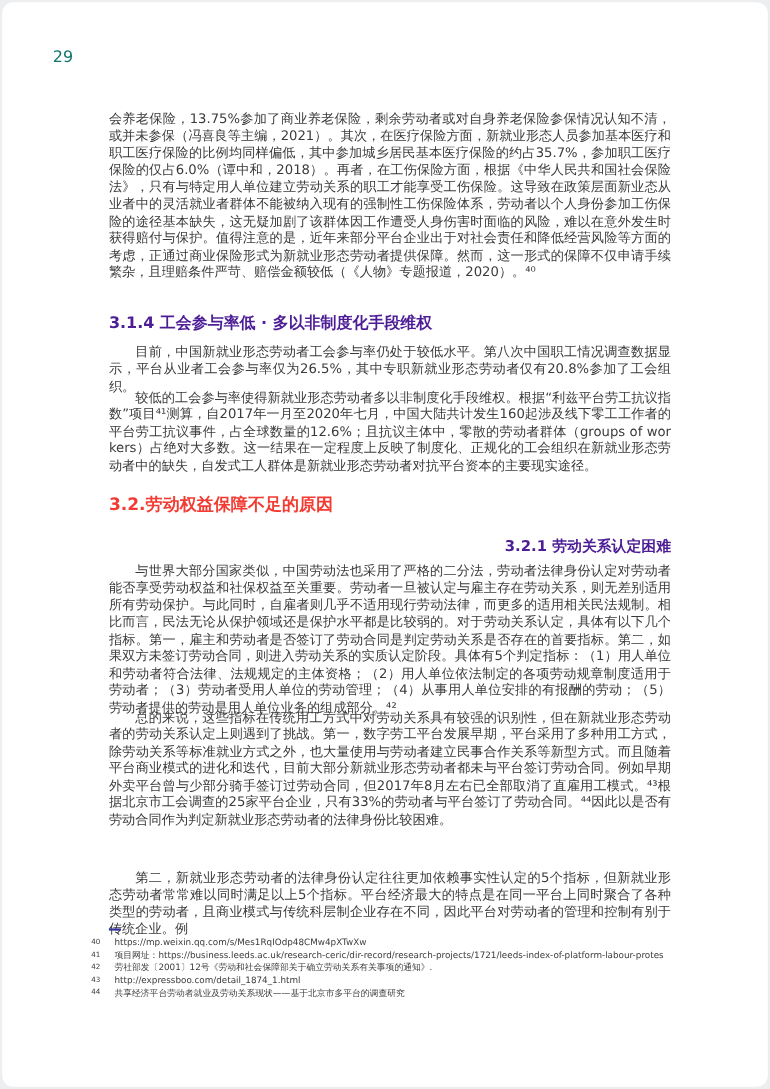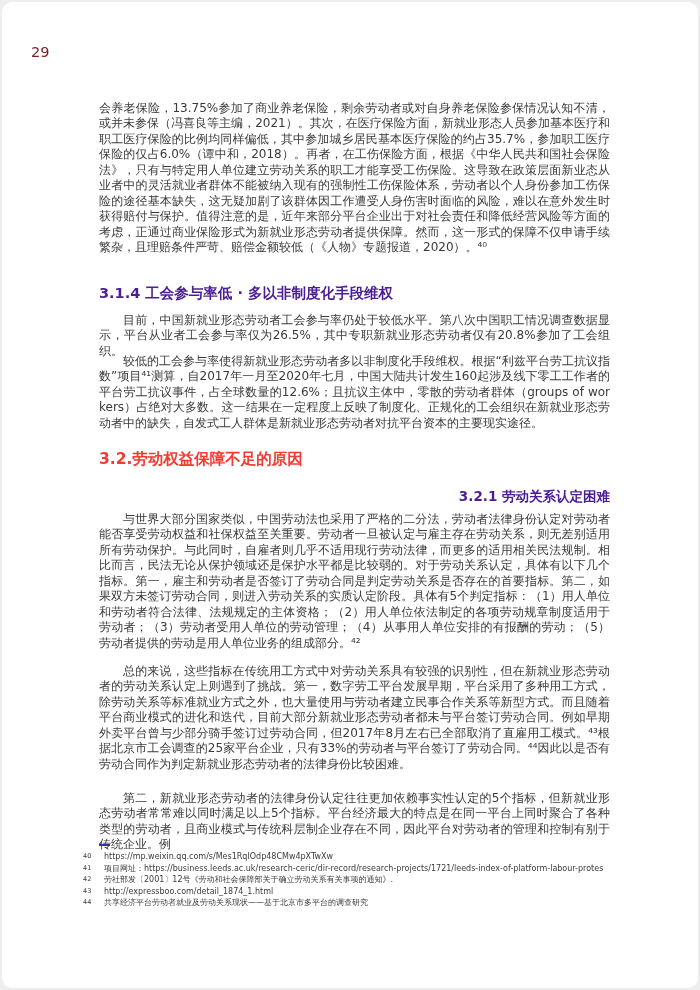--- a/index.html
+++ b/index.html
@@ -6,22 +6,22 @@
   body{
     width:700px;height:990px;position:relative;
     background:#edeef0;
     font-family:"DejaVu Sans","Liberation Sans",sans-serif;
   }
   .page{
     position:absolute;left:2px;top:2px;right:2px;bottom:2px;
     background:#ffffff;border-radius:10px;
   }
   .page-number{
-    position:absolute;left:29px;top:42px;
-    font-size:14.5px;color:#7f1d1d;
+    position:absolute;left:46px;top:42px;
+    font-size:14.5px;color:#0f766e;
   }
   .report-header{
     position:absolute;left:104px;top:45px;
     display:flex;align-items:center;gap:7px;
   }
   .tri-icon{
     width:0;height:0;
     border-left:8px solid #2424c4;
     border-top:5px solid transparent;
     border-bottom:5px solid transparent;
@@ -36,21 +36,21 @@
   }
   .indent{text-indent:2em;}
   .h-blue{font-weight:bold;color:#4c1d95;}
   .h314{top:282px;font-size:14.5px;}
   .h32{top:447px;font-size:15.5px;font-weight:bold;color:#f23b33;}
   .h321{top:486px;font-size:13.5px;text-align:right;}
   .p-intro{top:99px;}
   .p314a{top:311px;}
   .p314b{top:352px;}
   .p321a{top:510px;}
-  .p321b{top:662px;}
+  .p321b{top:643px;}
   .p321c{top:767px;margin-top:22px;}
   .fn-sep{
     position:absolute;left:97px;top:842px;
     width:11px;height:2px;background:#34349c;
   }
   .footnotes{position:absolute;left:81px;top:849px;width:520px;}
   .fn-row{
     display:flex;align-items:flex-start;
     font-size:8px;line-height:11.6px;color:#3b3b3b;
   }

